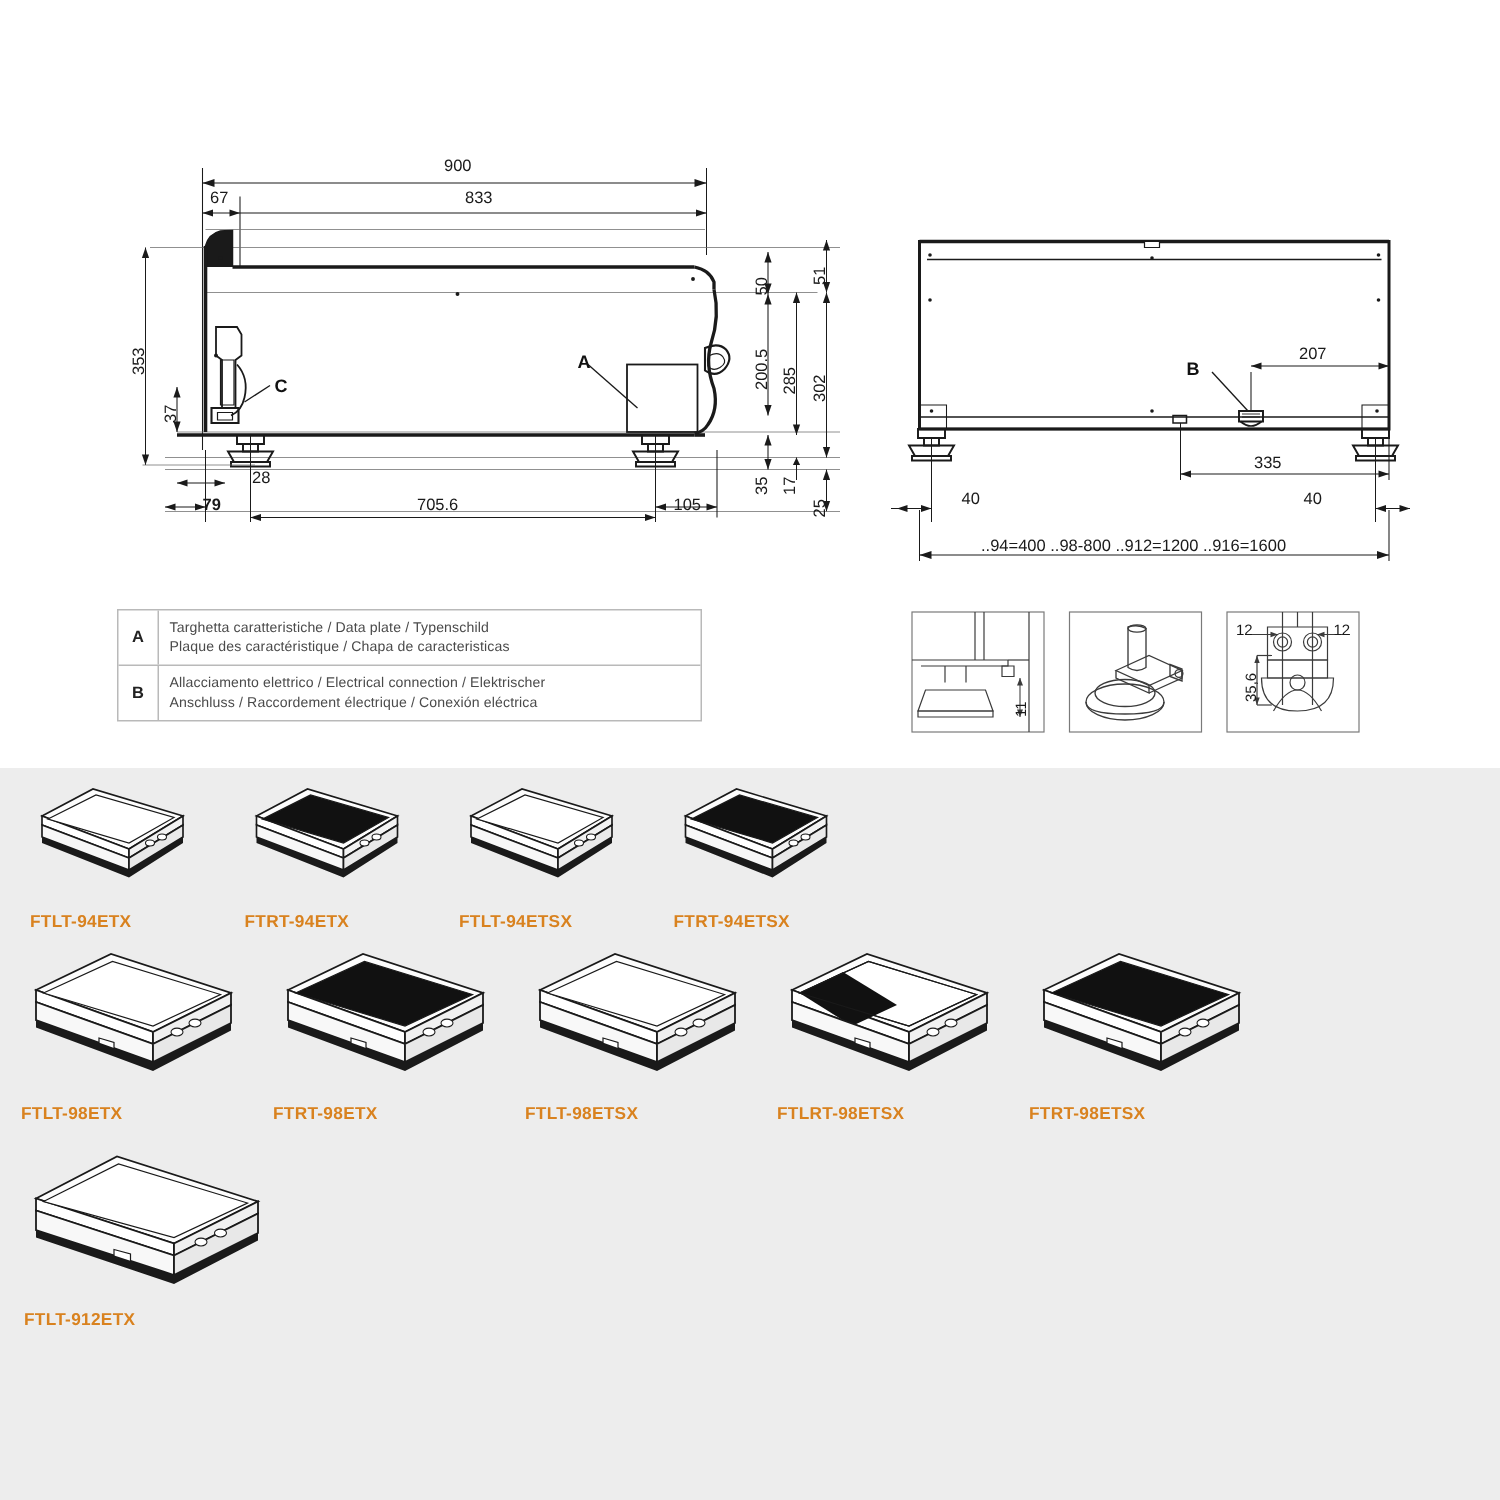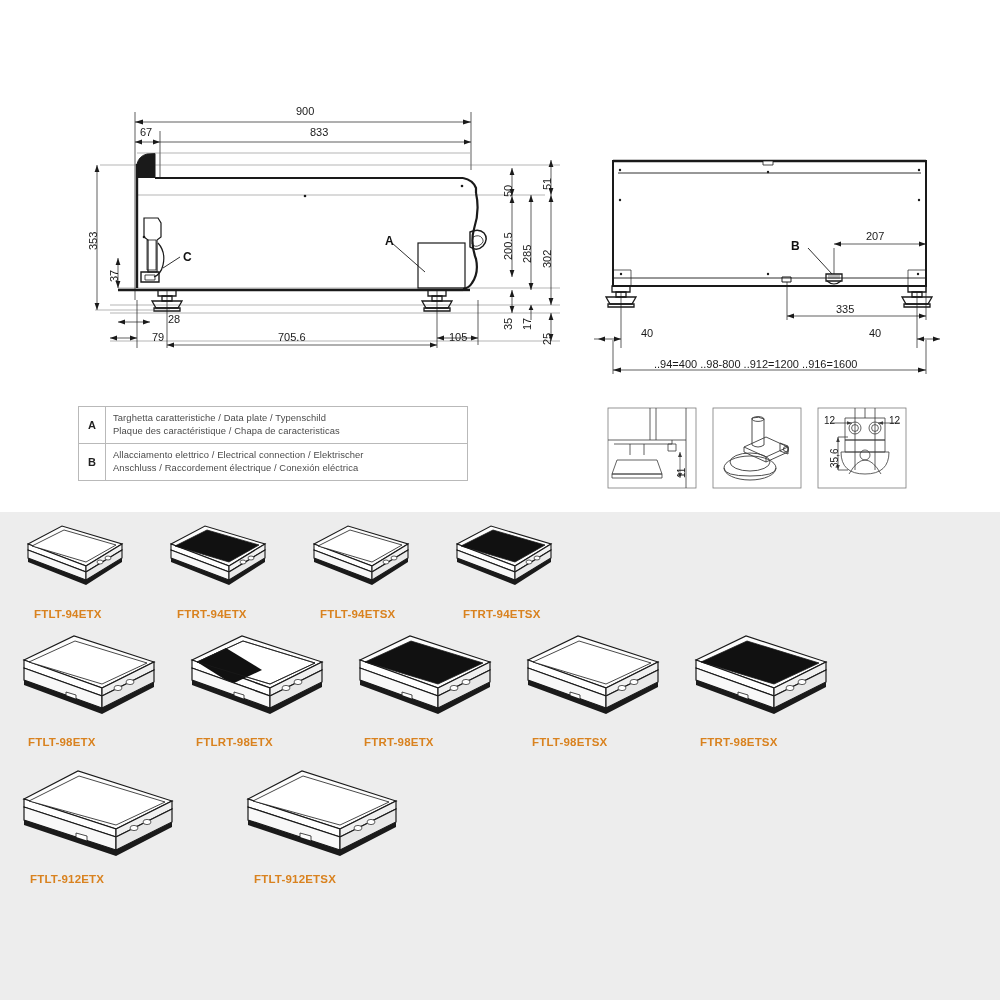--- a/index.html
+++ b/index.html
@@ -92,21 +92,20 @@
     position: relative;
     text-align: left;
   }
   .gal-label {
     font-size: 11.5px;
     font-weight: bold;
     color: #d9821f;
     letter-spacing: 0.2px;
     white-space: nowrap;
     font-family: "Liberation Sans", sans-serif;
-    margin-left: 14px;
   }
   .unit-wrap { position: relative; }
 
   
   .dim {
     position: absolute;
     font-size: 11px;
     color: #1a1a1a;
     font-family: "Liberation Sans", sans-serif;
     white-space: nowrap;
@@ -397,21 +396,21 @@
           <path d="M838 470 l-1.8 -5 h3.6 z" fill="#3b3b3b" stroke="none"></path>
           <line x1="838" y1="437" x2="848" y2="437"></line>
           <line x1="838" y1="470" x2="848" y2="470"></line>
         </g>
       </g>
     </svg>
 
     <span class="dim" style="left:296px; top:105px;">900</span>
     <span class="dim" style="left:310px; top:126px;">833</span>
     <span class="dim" style="left:140px; top:126px;">67</span>
-    <span class="dim" style="left:152px; top:331px;">79</span>
+    <span class="dim" style="left:135px; top:331px;font-weight:bold;">79</span>
     <span class="dim" style="left:168px; top:313px;">28</span>
     <span class="dim" style="left:278px; top:331px;">705.6</span>
     <span class="dim" style="left:449px; top:331px;">105</span>
 
     <span class="dim rot" style="left:87px; top:250px;">353</span>
     <span class="dim rot" style="left:108px; top:282px;">37</span>
     <span class="dim rot" style="left:541px; top:190px;">51</span>
     <span class="dim rot" style="left:502px; top:197px;">50</span>
     <span class="dim rot" style="left:502px; top:260px;">200.5</span>
     <span class="dim rot" style="left:521px; top:263px;">285</span>
@@ -545,20 +544,61 @@
               <path d="M10 38 L10 50 L88 78 L88 66 Z" fill="#f8f8f8"></path>
               <path d="M88 66 L140 40 L140 52 L88 78 Z" fill="#e8e8e8"></path>
               <ellipse cx="104" cy="58" rx="4" ry="2.6" fill="#fff" stroke-width="0.7"></ellipse>
               <ellipse cx="116" cy="52" rx="4" ry="2.6" fill="#fff" stroke-width="0.7"></ellipse>
               <path d="M52 62 l10 3 l0 6 l-10 -3 z" fill="#fff" stroke-width="0.8"></path>
             </g>
             <path d="M10 50 L88 78 L140 52 L140 57 L88 84 L10 55 Z" fill="#1a1a1a" stroke="none"></path>
           </svg>
         </div>
         <div class="gal-label" style="margin-top:2px;">FTLT-98ETX</div>
+      </div>
+
+
+      <div class="gal-item" style="width:164px;">
+        <div class="unit-wrap">
+          <svg width="150" height="100" viewBox="0 0 150 100">
+            <g stroke="#1a1a1a" fill="#ffffff" stroke-width="1.2">
+              <path d="M10 30 L60 6 L140 32 L88 58 Z" fill="#fdfdfd"></path>
+              <path d="M10 30 L10 38 L88 66 L88 58 Z"></path>
+              <path d="M88 58 L140 32 L140 40 L88 66 Z" fill="#f0f0f0"></path>
+              <path d="M15 32 L61 11 L133 33 L88 54 Z" fill="#111111" stroke-width="0.8"></path>
+              <path d="M10 38 L10 50 L88 78 L88 66 Z" fill="#f8f8f8"></path>
+              <path d="M88 66 L140 40 L140 52 L88 78 Z" fill="#e8e8e8"></path>
+              <ellipse cx="104" cy="58" rx="4" ry="2.6" fill="#fff" stroke-width="0.7"></ellipse>
+              <ellipse cx="116" cy="52" rx="4" ry="2.6" fill="#fff" stroke-width="0.7"></ellipse>
+              <path d="M52 62 l10 3 l0 6 l-10 -3 z" fill="#fff" stroke-width="0.8"></path>
+            </g>
+            <path d="M10 50 L88 78 L140 52 L140 57 L88 84 L10 55 Z" fill="#1a1a1a" stroke="none"></path>
+          </svg>
+        </div>
+        <div class="gal-label" style="margin-top:2px;">FTRT-98ETX</div>
+      </div>
+
+      <div class="gal-item" style="width:164px;">
+        <div class="unit-wrap">
+          <svg width="150" height="100" viewBox="0 0 150 100">
+            <g stroke="#1a1a1a" fill="#ffffff" stroke-width="1.2">
+              <path d="M10 30 L60 6 L140 32 L88 58 Z" fill="#fdfdfd"></path>
+              <path d="M10 30 L10 38 L88 66 L88 58 Z"></path>
+              <path d="M88 58 L140 32 L140 40 L88 66 Z" fill="#f0f0f0"></path>
+              <path d="M15 32 L61 11 L133 33 L88 54 Z" fill="#ffffff" stroke-width="0.8"></path>
+              <path d="M10 38 L10 50 L88 78 L88 66 Z" fill="#f8f8f8"></path>
+              <path d="M88 66 L140 40 L140 52 L88 78 Z" fill="#e8e8e8"></path>
+              <ellipse cx="104" cy="58" rx="4" ry="2.6" fill="#fff" stroke-width="0.7"></ellipse>
+              <ellipse cx="116" cy="52" rx="4" ry="2.6" fill="#fff" stroke-width="0.7"></ellipse>
+              <path d="M52 62 l10 3 l0 6 l-10 -3 z" fill="#fff" stroke-width="0.8"></path>
+            </g>
+            <path d="M10 50 L88 78 L140 52 L140 57 L88 84 L10 55 Z" fill="#1a1a1a" stroke="none"></path>
+          </svg>
+        </div>
+        <div class="gal-label" style="margin-top:2px;">FTLT-98ETSX</div>
       </div>
 
       <div class="gal-item" style="width:164px;">
         <div class="unit-wrap">
           <svg width="150" height="100" viewBox="0 0 150 100">
             <g stroke="#1a1a1a" fill="#ffffff" stroke-width="1.2">
               <path d="M10 30 L60 6 L140 32 L88 58 Z" fill="#fdfdfd"></path>
               <path d="M10 30 L10 38 L88 66 L88 58 Z"></path>
               <path d="M88 58 L140 32 L140 40 L88 66 Z" fill="#f0f0f0"></path>
               <path d="M15 32 L61 11 L133 33 L88 54 Z" fill="#ffffff" stroke-width="0.8"></path>
@@ -566,81 +606,40 @@
               <path d="M15 32 L61 11 L133 33 L88 54 Z" fill="none" stroke-width="0.8"></path>
               <path d="M10 38 L10 50 L88 78 L88 66 Z" fill="#f8f8f8"></path>
               <path d="M88 66 L140 40 L140 52 L88 78 Z" fill="#e8e8e8"></path>
               <ellipse cx="104" cy="58" rx="4" ry="2.6" fill="#fff" stroke-width="0.7"></ellipse>
               <ellipse cx="116" cy="52" rx="4" ry="2.6" fill="#fff" stroke-width="0.7"></ellipse>
               <path d="M52 62 l10 3 l0 6 l-10 -3 z" fill="#fff" stroke-width="0.8"></path>
             </g>
             <path d="M10 50 L88 78 L140 52 L140 57 L88 84 L10 55 Z" fill="#1a1a1a" stroke="none"></path>
           </svg>
         </div>
-        <div class="gal-label" style="margin-top:2px;">FTLRT-98ETX</div>
+        <div class="gal-label" style="margin-top:2px;">FTLRT-98ETSX</div>
       </div>
 
       <div class="gal-item" style="width:164px;">
         <div class="unit-wrap">
           <svg width="150" height="100" viewBox="0 0 150 100">
             <g stroke="#1a1a1a" fill="#ffffff" stroke-width="1.2">
               <path d="M10 30 L60 6 L140 32 L88 58 Z" fill="#fdfdfd"></path>
               <path d="M10 30 L10 38 L88 66 L88 58 Z"></path>
               <path d="M88 58 L140 32 L140 40 L88 66 Z" fill="#f0f0f0"></path>
               <path d="M15 32 L61 11 L133 33 L88 54 Z" fill="#111111" stroke-width="0.8"></path>
               <path d="M10 38 L10 50 L88 78 L88 66 Z" fill="#f8f8f8"></path>
               <path d="M88 66 L140 40 L140 52 L88 78 Z" fill="#e8e8e8"></path>
               <ellipse cx="104" cy="58" rx="4" ry="2.6" fill="#fff" stroke-width="0.7"></ellipse>
               <ellipse cx="116" cy="52" rx="4" ry="2.6" fill="#fff" stroke-width="0.7"></ellipse>
               <path d="M52 62 l10 3 l0 6 l-10 -3 z" fill="#fff" stroke-width="0.8"></path>
             </g>
             <path d="M10 50 L88 78 L140 52 L140 57 L88 84 L10 55 Z" fill="#1a1a1a" stroke="none"></path>
           </svg>
         </div>
-        <div class="gal-label" style="margin-top:2px;">FTRT-98ETX</div>
-      </div>
-
-      <div class="gal-item" style="width:164px;">
-        <div class="unit-wrap">
-          <svg width="150" height="100" viewBox="0 0 150 100">
-            <g stroke="#1a1a1a" fill="#ffffff" stroke-width="1.2">
-              <path d="M10 30 L60 6 L140 32 L88 58 Z" fill="#fdfdfd"></path>
-              <path d="M10 30 L10 38 L88 66 L88 58 Z"></path>
-              <path d="M88 58 L140 32 L140 40 L88 66 Z" fill="#f0f0f0"></path>
-              <path d="M15 32 L61 11 L133 33 L88 54 Z" fill="#ffffff" stroke-width="0.8"></path>
-              <path d="M10 38 L10 50 L88 78 L88 66 Z" fill="#f8f8f8"></path>
-              <path d="M88 66 L140 40 L140 52 L88 78 Z" fill="#e8e8e8"></path>
-              <ellipse cx="104" cy="58" rx="4" ry="2.6" fill="#fff" stroke-width="0.7"></ellipse>
-              <ellipse cx="116" cy="52" rx="4" ry="2.6" fill="#fff" stroke-width="0.7"></ellipse>
-              <path d="M52 62 l10 3 l0 6 l-10 -3 z" fill="#fff" stroke-width="0.8"></path>
-            </g>
-            <path d="M10 50 L88 78 L140 52 L140 57 L88 84 L10 55 Z" fill="#1a1a1a" stroke="none"></path>
-          </svg>
-        </div>
-        <div class="gal-label" style="margin-top:2px;">FTLT-98ETSX</div>
-      </div>
-
-
-      <div class="gal-item" style="width:164px;">
-        <div class="unit-wrap">
-          <svg width="150" height="100" viewBox="0 0 150 100">
-            <g stroke="#1a1a1a" fill="#ffffff" stroke-width="1.2">
-              <path d="M10 30 L60 6 L140 32 L88 58 Z" fill="#fdfdfd"></path>
-              <path d="M10 30 L10 38 L88 66 L88 58 Z"></path>
-              <path d="M88 58 L140 32 L140 40 L88 66 Z" fill="#f0f0f0"></path>
-              <path d="M15 32 L61 11 L133 33 L88 54 Z" fill="#111111" stroke-width="0.8"></path>
-              <path d="M10 38 L10 50 L88 78 L88 66 Z" fill="#f8f8f8"></path>
-              <path d="M88 66 L140 40 L140 52 L88 78 Z" fill="#e8e8e8"></path>
-              <ellipse cx="104" cy="58" rx="4" ry="2.6" fill="#fff" stroke-width="0.7"></ellipse>
-              <ellipse cx="116" cy="52" rx="4" ry="2.6" fill="#fff" stroke-width="0.7"></ellipse>
-              <path d="M52 62 l10 3 l0 6 l-10 -3 z" fill="#fff" stroke-width="0.8"></path>
-            </g>
-            <path d="M10 50 L88 78 L140 52 L140 57 L88 84 L10 55 Z" fill="#1a1a1a" stroke="none"></path>
-          </svg>
-        </div>
         <div class="gal-label" style="margin-top:2px;">FTRT-98ETSX</div>
       </div>
     </div>
 
     <div class="gal-row r3" style="padding-left:16px; gap:50px;">
       <div class="gal-item" style="width:174px;">
         <div class="unit-wrap">
           <svg width="168" height="100" viewBox="0 0 168 100">
             <g stroke="#1a1a1a" fill="#ffffff" stroke-width="1.2">
               <path d="M8 32 L62 4 L156 34 L100 62 Z" fill="#fdfdfd"></path>
@@ -653,35 +652,16 @@
               <ellipse cx="131" cy="55" rx="4" ry="2.6" fill="#fff" stroke-width="0.7"></ellipse>
               <path d="M60 66 l11 3 l0 6 l-11 -3 z" fill="#fff" stroke-width="0.8"></path>
             </g>
             <path d="M8 53 L100 83 L156 55 L156 60 L100 89 L8 58 Z" fill="#1a1a1a" stroke="none"></path>
           </svg>
         </div>
         <div class="gal-label" style="margin-top:2px;">FTLT-912ETX</div>
       </div>
 
 
-      <div class="gal-item" style="width:174px;">
-        <div class="unit-wrap">
-          <svg width="168" height="100" viewBox="0 0 168 100">
-            <g stroke="#1a1a1a" fill="#ffffff" stroke-width="1.2">
-              <path d="M8 32 L62 4 L156 34 L100 62 Z" fill="#fdfdfd"></path>
-              <path d="M8 32 L8 40 L100 70 L100 62 Z"></path>
-              <path d="M100 62 L156 34 L156 42 L100 70 Z" fill="#f0f0f0"></path>
-              <path d="M13 34 L63 9 L149 35 L100 58 Z" fill="#ffffff" stroke-width="0.8"></path>
-              <path d="M8 40 L8 53 L100 83 L100 70 Z" fill="#f8f8f8"></path>
-              <path d="M100 70 L156 42 L156 55 L100 83 Z" fill="#e8e8e8"></path>
-              <ellipse cx="118" cy="61" rx="4" ry="2.6" fill="#fff" stroke-width="0.7"></ellipse>
-              <ellipse cx="131" cy="55" rx="4" ry="2.6" fill="#fff" stroke-width="0.7"></ellipse>
-              <path d="M60 66 l11 3 l0 6 l-11 -3 z" fill="#fff" stroke-width="0.8"></path>
-            </g>
-            <path d="M8 53 L100 83 L156 55 L156 60 L100 89 L8 58 Z" fill="#1a1a1a" stroke="none"></path>
-          </svg>
-        </div>
-        <div class="gal-label" style="margin-top:2px;">FTLT-912ETSX</div>
-      </div>
 
     </div>
   </div>
 </div>
 
 </body></html>

